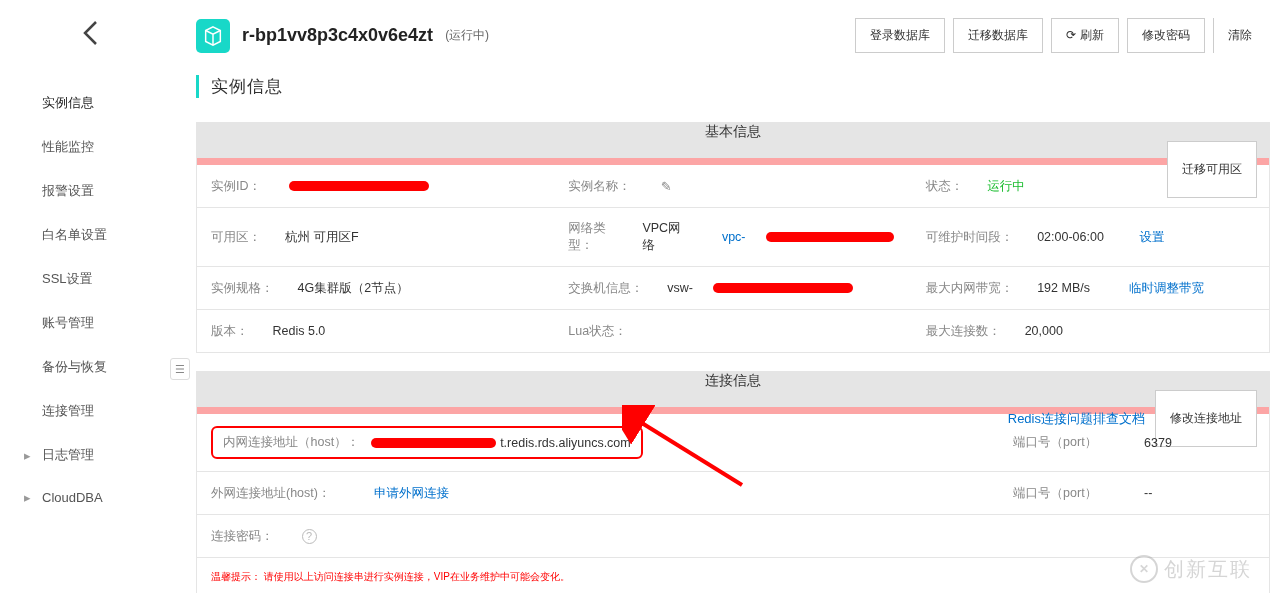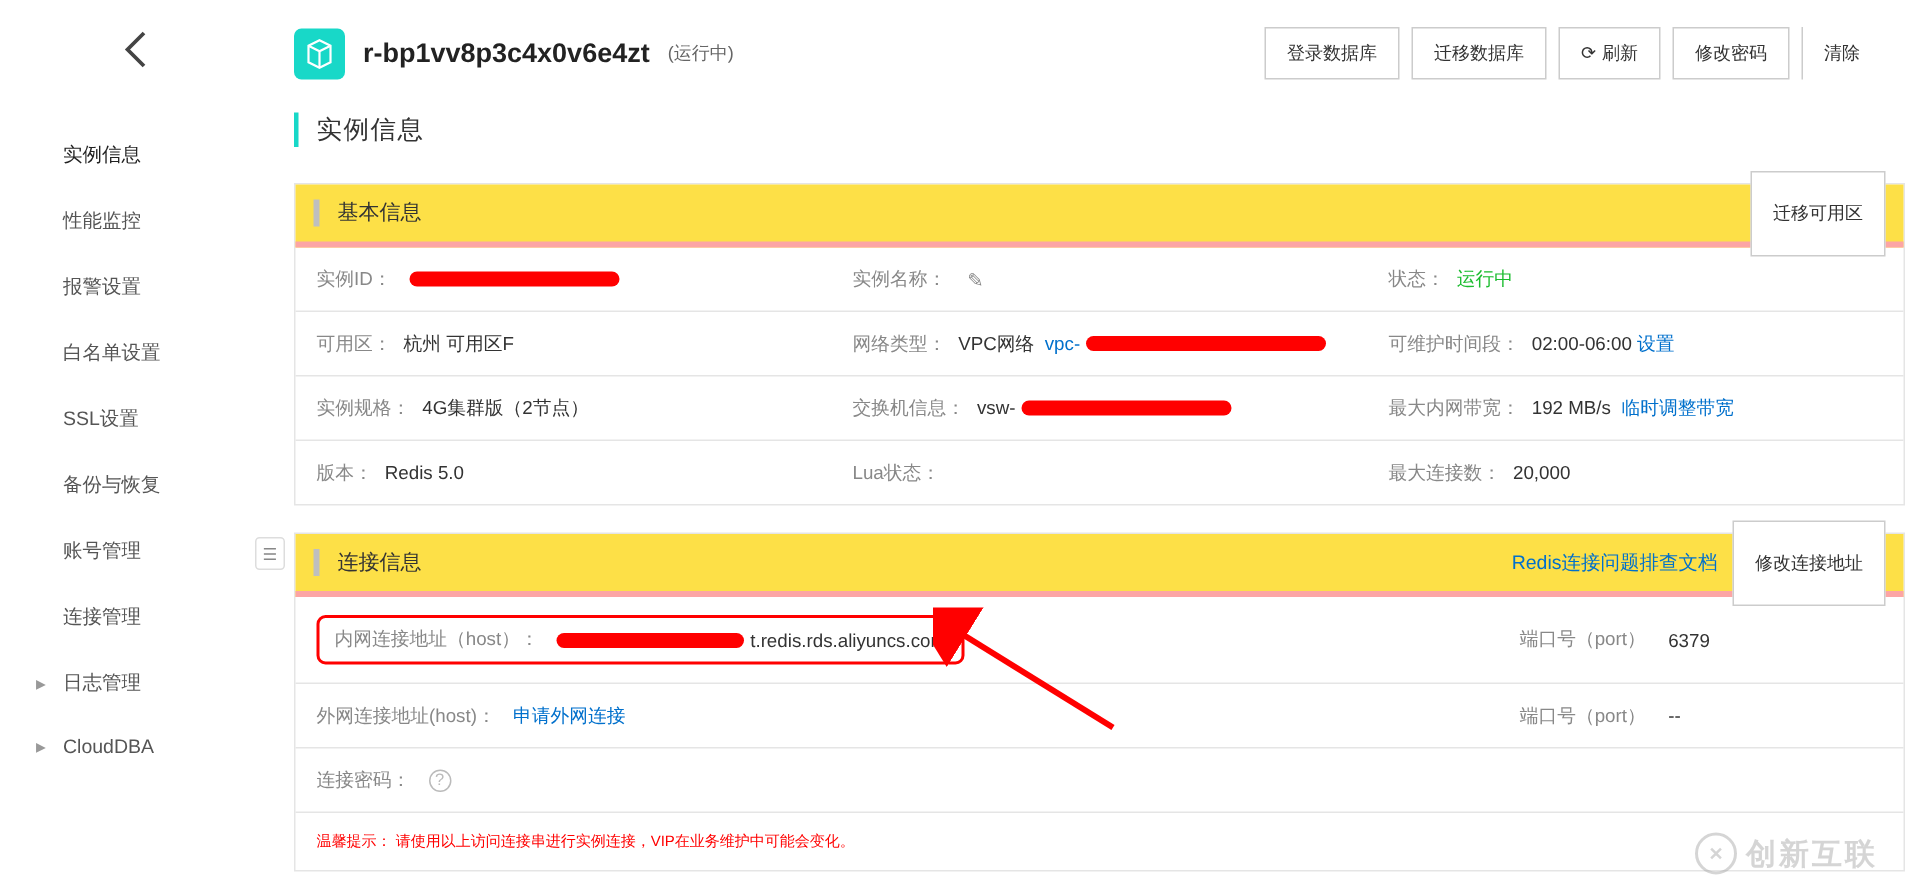--- a/index.html
+++ b/index.html
@@ -10,55 +10,55 @@
     .nav-item { padding: 13px 24px; color: #555; font-size: 13px; cursor: pointer; display: flex; align-items: center; }
     .nav-item.active { color: #222; }
     .nav-item .chevron { margin-right: 8px; color: #999; display:inline-block; width:10px; }
     .toggle-sidebar { position: absolute; right: -10px; top: 358px; width: 20px; height: 22px; background: #fff; border: 1px solid #ddd; border-radius:3px; display:flex; align-items:center; justify-content:center; font-size:11px; color:#888; cursor:pointer;}
     .main { flex:1; background:#fff; overflow:hidden; }
     .header { display:flex; align-items:center; padding: 18px 0 22px 16px; }
     .cube-icon { width:34px; height:34px; border-radius:5px; background:#18d8c8; margin-right: 12px; display:flex; align-items:center; justify-content:center; }
     .cube-icon svg { width:22px; height:22px; }
     .title { font-size: 18px; font-weight: 600; color:#222; margin-right: 12px;}
     .title-status { font-size: 12px; color:#666; font-weight:400; }
-    .header-buttons { margin-left:auto; display:flex; gap:8px; padding-right:16px;}
+    .header-buttons { margin-left:auto; display:flex; gap:8px; padding-right:4px;}
     .btn { border:1px solid #ccc; background:#fff; padding:8px 14px; font-size:12px; border-radius:0; cursor:pointer; color:#333; white-space:nowrap; }
     .btn .refresh-ic { margin-right:4px; display:inline-block;}
     .section-title { border-left: 3px solid #18d8c8; padding: 0 0 0 12px; font-size: 17px; color:#333; margin: 0 0 24px 16px; font-weight:500; letter-spacing:1px;}
     .panel { margin: 0 0 18px 16px; border:1px solid #e5e5e5; }
-    .panel-header { display:flex; align-items:center; background:#fde047; border-bottom:4px solid #fca5a5; padding: 0 12px; height:42px;}
+    .panel-header { display:flex; align-items:center; background:#e5e5e5; border-bottom:7px solid #fca5a5; padding: 0 12px; height:42px;flex-direction:column;}
     .panel-header-bar { width:4px; height:18px; background:#bfbfbf; margin-right: 12px; }
     .panel-header-title { font-size:14px; color:#333; }
     .panel-header-actions { margin-left:auto; display:flex; gap:10px; align-items:center;}
     .panel-header-actions .btn { padding:19px 14px; }
     .link { color:#0070cc; cursor:pointer; }
     .info-grid { }
     .info-row { display:flex; border-bottom:1px solid #e5e5e5; }
     .info-row:last-child { border-bottom:none; }
-    .info-cell { flex:1; display:flex; align-items:center; padding: 12px 14px; color:#555; font-size:12.5px; min-height:42px;}
+    .info-cell { flex:1; display:flex; align-items:center; padding: 12px 14px; color:#555; font-size:12.5px; min-height:42px;gap:16px;}
     .info-cell.c2 { flex:1; }
     .info-cell.c3 { flex:1; }
     .label { color:#888; margin-right:8px; }
     .value { color:#333; }
     .status-running { color:#1abc2e; }
     .edit-icon { margin-left:6px; color:#888; cursor:pointer; font-size:13px;}
     .redact { display:inline-block; height:10px; background:#ff0000; border-radius:5px; margin: 0 4px; }
     .redact.w1 { width: 140px; }
     .redact.w2 { width: 160px; }
     .redact.w3 { width: 140px; }
     .redact.w4 { width: 125px; }
     .conn-grid .info-row .info-cell:first-child { flex: 3.2; }
     .conn-grid .info-row .info-cell:last-child { flex: 1; }
     .highlight-box { border: 2.5px solid #ff0000; border-radius: 6px; padding: 6px 10px; display:inline-flex; align-items:center; }
     .hint { color:#ff0000; font-size:10px; padding:12px 14px;}
     .arrow-annotation { position:absolute; left:622px; top:405px; pointer-events:none; }
     .help-circle { color:#bbb; border:1px solid #bbb; border-radius:50%; width:15px; height:15px; font-size:11px; display:inline-flex; align-items:center; justify-content:center; margin-left:4px;}
     .watermark { position:absolute; right:18px; bottom:10px; opacity:0.4; display:flex; align-items:center; gap:6px; }
     .watermark .wlogo { width:28px; height:28px; border:2px solid #999; border-radius:50%; display:flex; align-items:center; justify-content:center; font-weight:bold; color:#999; font-size:12px;}
-    .watermark .wtext { font-size:20px; font-weight:bold; color:#999; letter-spacing:2px;}
+    .watermark .wtext { font-size:20px; font-weight:normal; color:#999; letter-spacing:2px;}
   </style>
 </head>
 <body>
 
 <div class="container">
   <div class="sidebar">
     <div class="back-arrow">
       <svg width="16" height="26" viewBox="0 0 16 26">
           <path d="M14 2 L3 13 L14 24" stroke="#444" stroke-width="2.5" fill="none"></path>
         </svg>
@@ -78,25 +78,25 @@
     <div class="nav-item">
         <span class="chevron"></span>
         <span>白名单设置</span>
       </div>
     <div class="nav-item">
         <span class="chevron"></span>
         <span>SSL设置</span>
       </div>
     <div class="nav-item">
         <span class="chevron"></span>
+        <span>账号管理</span>
+      </div>
+    <div class="nav-item">
+        <span class="chevron"></span>
         <span>备份与恢复</span>
-      </div>
-    <div class="nav-item">
-        <span class="chevron"></span>
-        <span>账号管理</span>
       </div>
     <div class="nav-item">
         <span class="chevron"></span>
         <span>连接管理</span>
       </div>
     <div class="nav-item">
         <span class="chevron">▸</span>
         <span>日志管理</span>
       </div>
     <div class="nav-item">

